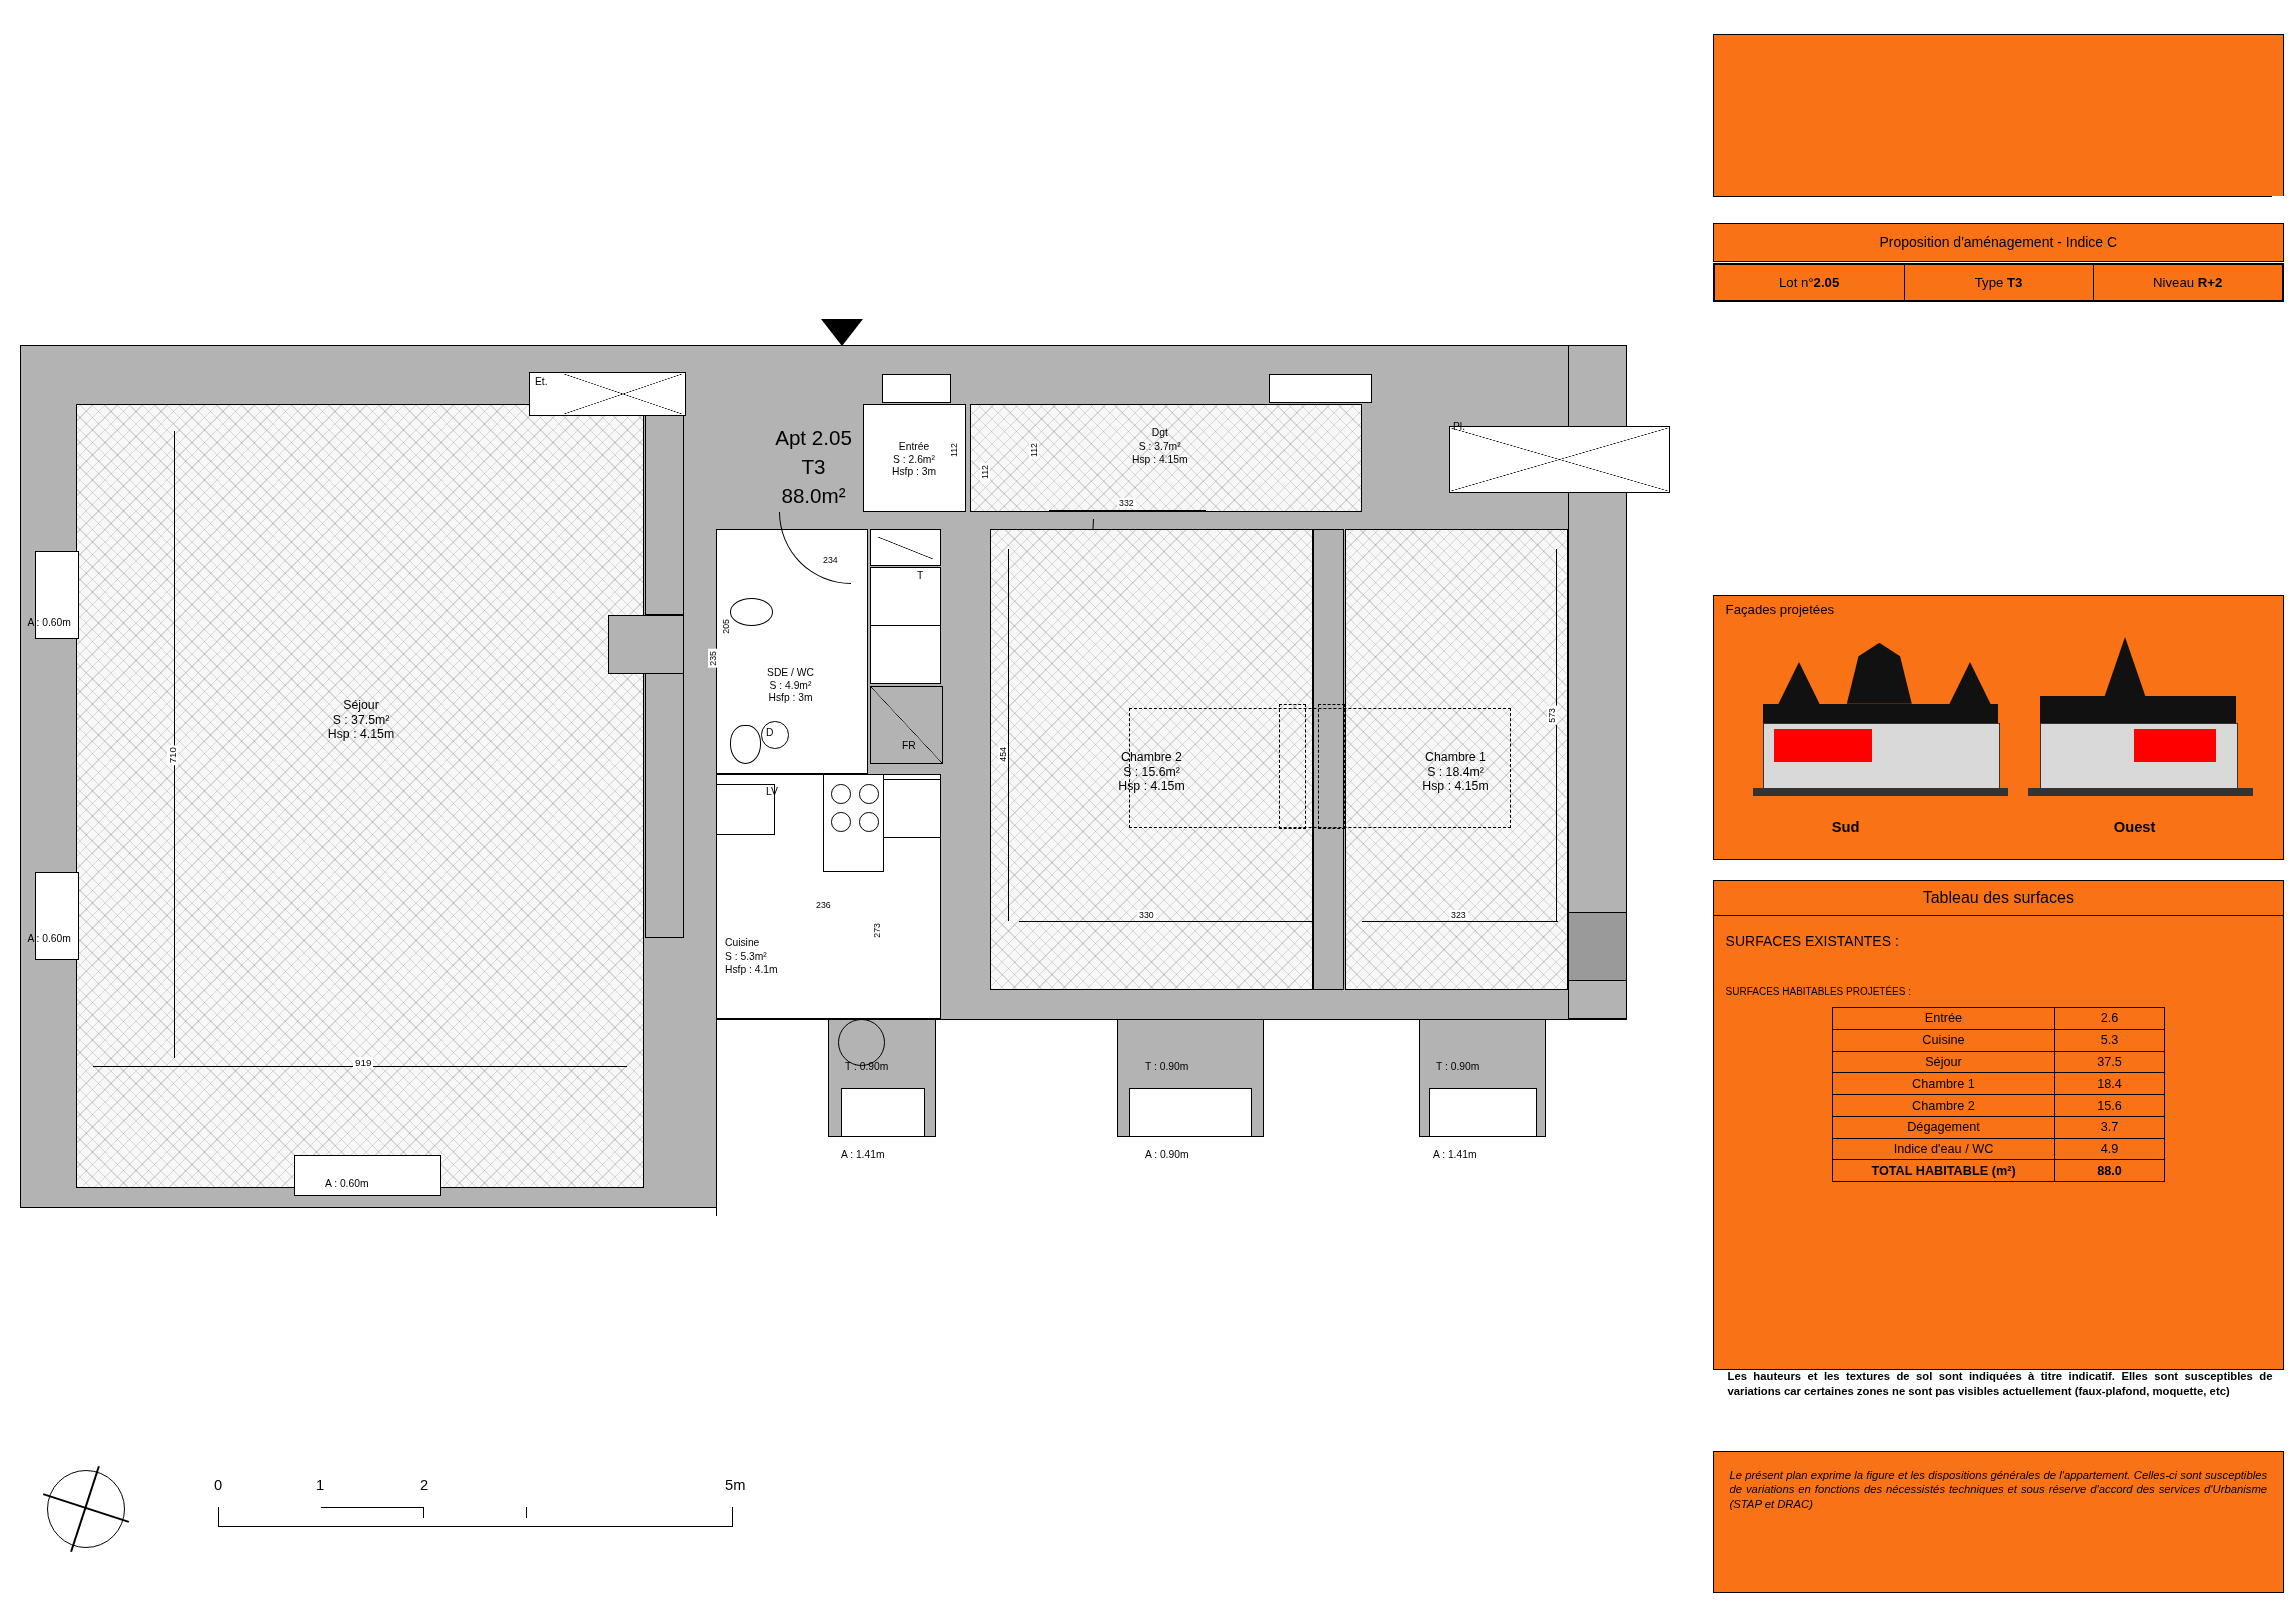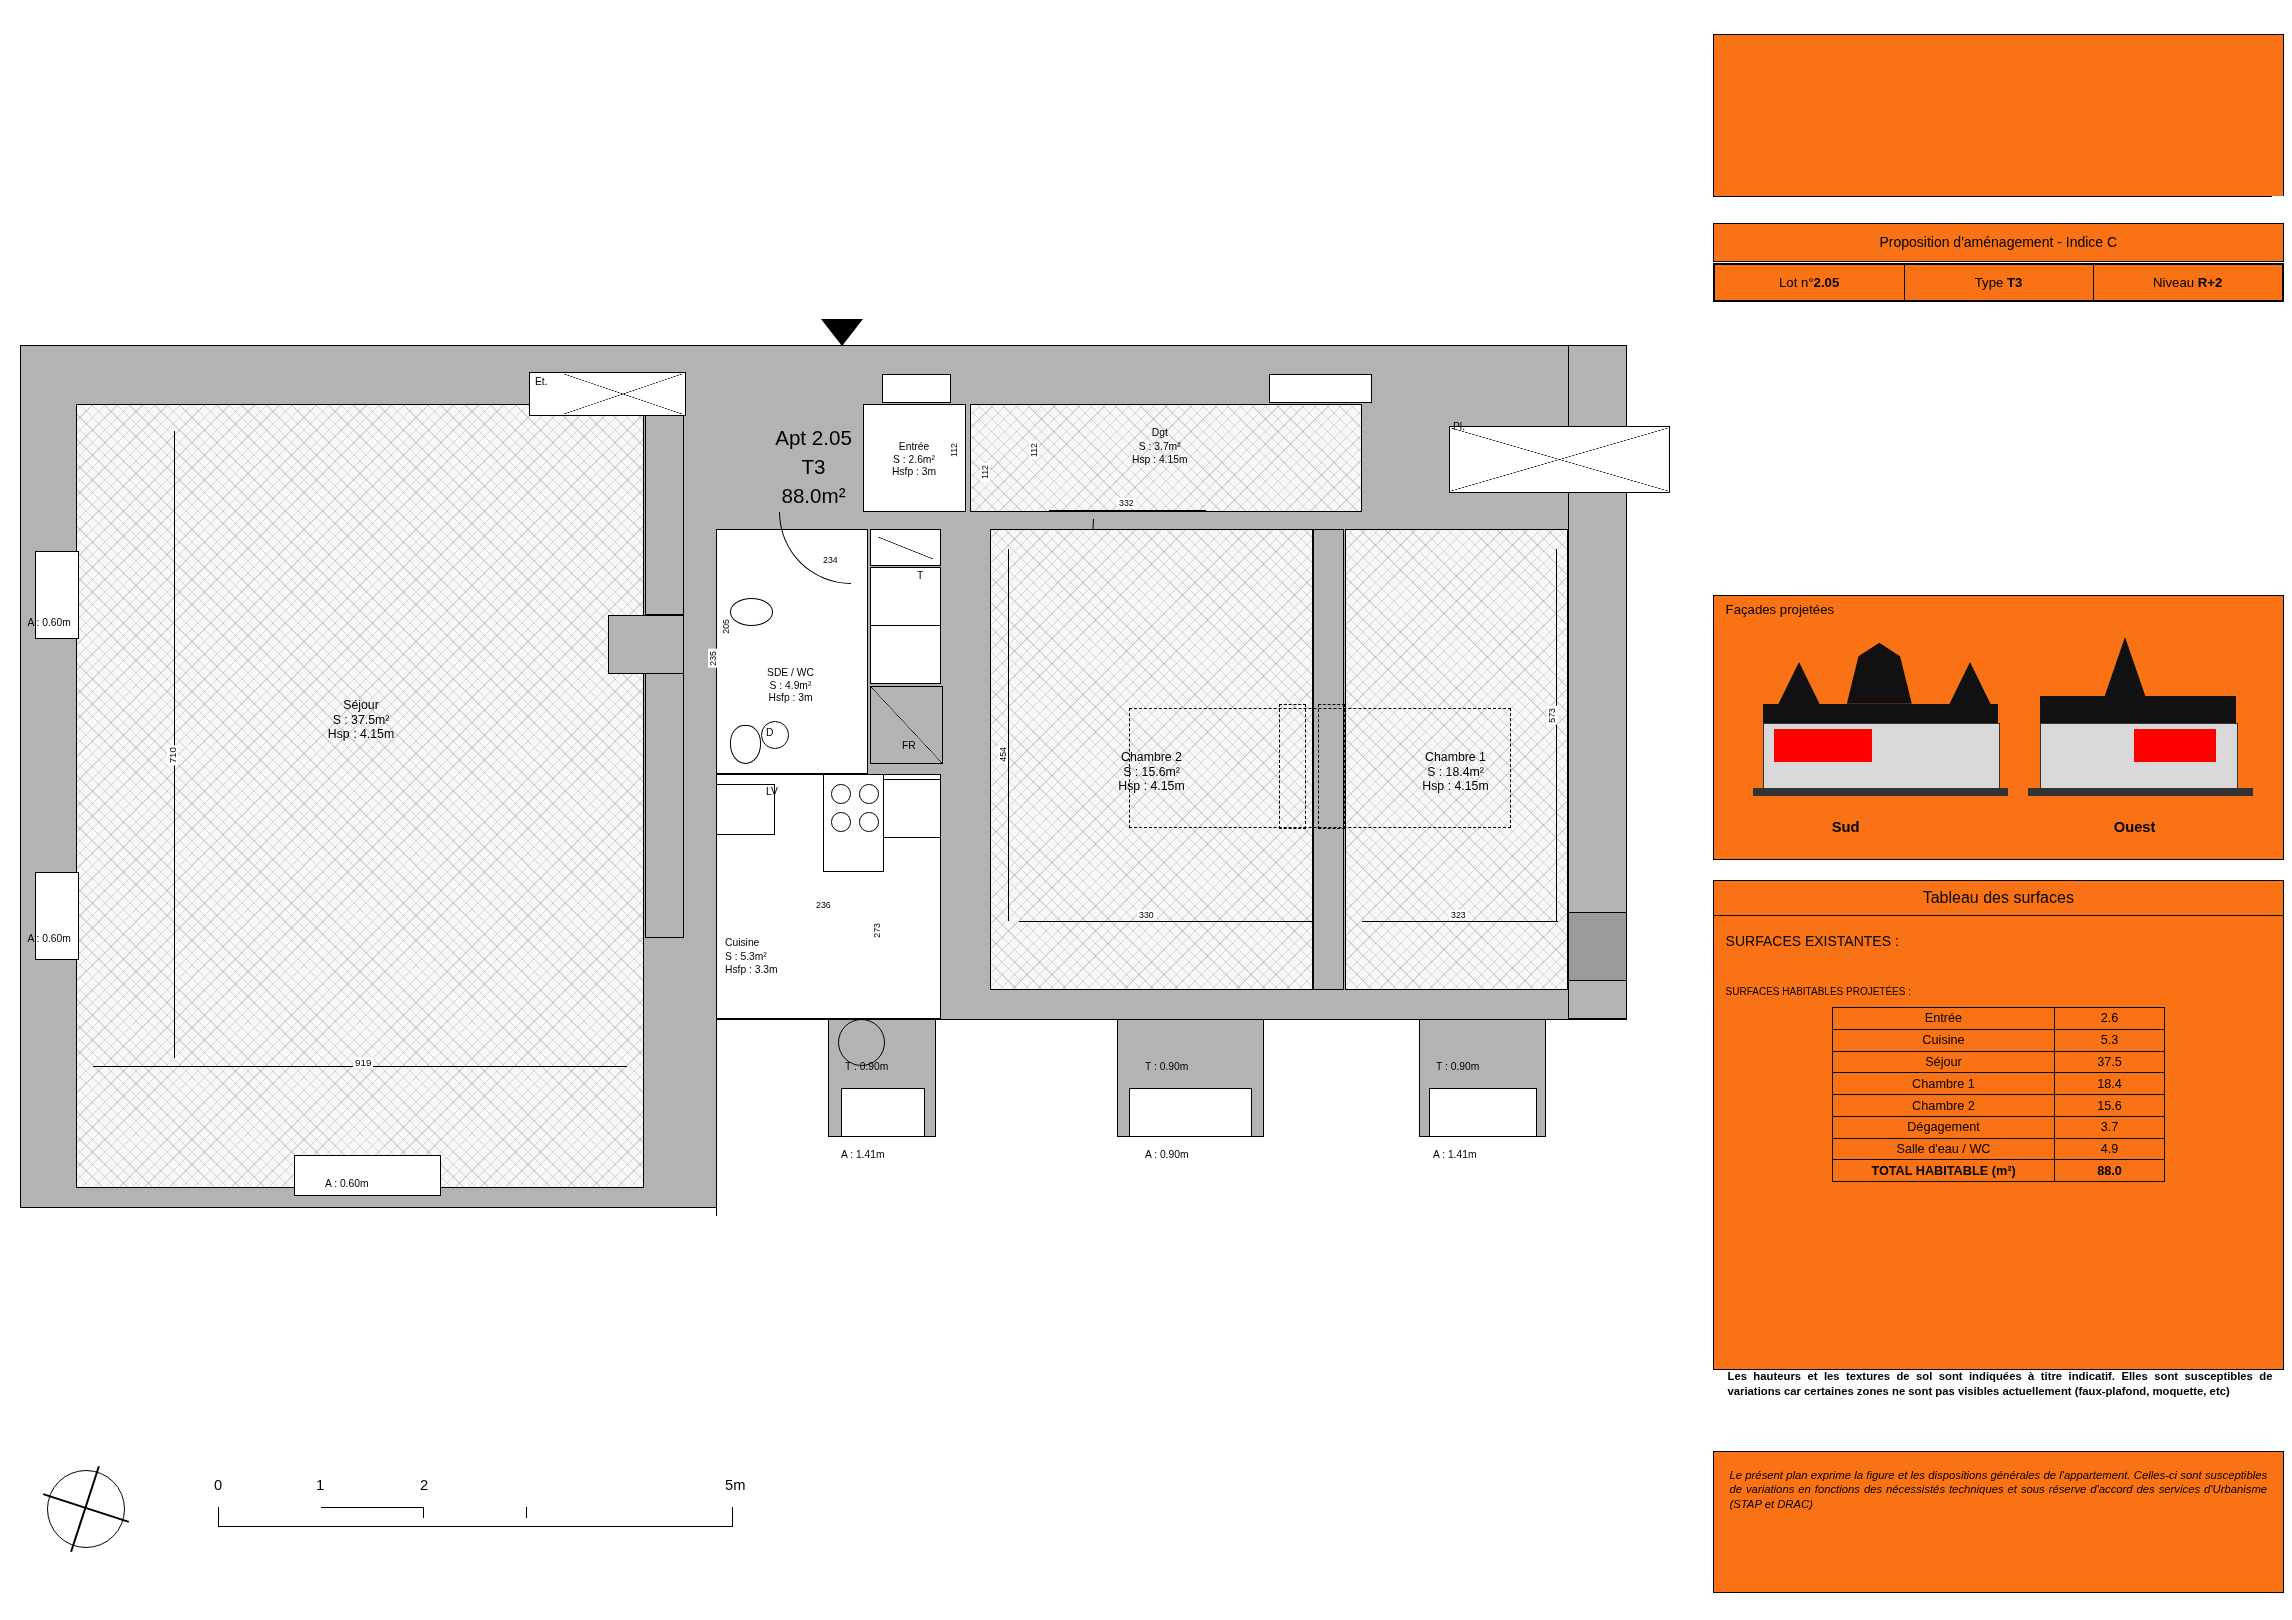--- a/index.html
+++ b/index.html
@@ -120,21 +120,21 @@
   <div class="vdimtxt" style="left:708px;top:649px;font-size:8.8px;">235</div>
   <div class="vdimtxt" style="left:721px;top:617px;font-size:8.8px;">205</div>
 
   <div style="position:absolute;left:779px;top:512px;width:71px;height:71px;border-left:1px solid #000;border-bottom:1px solid #000;border-radius:0 0 0 100%;"></div>
   <div class="dimtxt" style="left:821px;top:555px;font-size:8.8px;">234</div>
 
   <div class="roomplain" style="left:716px;top:774px;width:225px;height:245px;"></div>
   <div class="tiny" style="left:725px;top:936px;line-height:13.7px;">
     <span>Cuisine</span><br>
     <span>S : 5.3m²</span><br>
-    <span>Hsfp : 3.3m</span>
+    <span>Hsfp : 4.1m</span>
   </div>
   <div class="thinbox" style="left:716px;top:784px;width:59px;height:51px;"></div>
   <div class="tiny" style="left:766px;top:786px;">LV</div>
   <div class="thinbox" style="left:882px;top:779px;width:59px;height:59px;"></div>
   <div class="tiny" style="left:902px;top:740px;">FR</div>
   <div class="thinbox" style="left:823px;top:774px;width:61px;height:98px;"></div>
   <div style="position:absolute;left:831px;top:784px;width:17.6px;height:17.6px;border:1px solid #000;border-radius:50%;"></div>
   <div style="position:absolute;left:859px;top:784px;width:17.6px;height:17.6px;border:1px solid #000;border-radius:50%;"></div>
   <div style="position:absolute;left:831px;top:812px;width:17.6px;height:17.6px;border:1px solid #000;border-radius:50%;"></div>
   <div style="position:absolute;left:859px;top:812px;width:17.6px;height:17.6px;border:1px solid #000;border-radius:50%;"></div>
@@ -305,21 +305,21 @@
           </tr>
         <tr>
             <td class="l">Chambre 2</td>
             <td class="n">15.6</td>
           </tr>
         <tr>
             <td class="l">Dégagement</td>
             <td class="n">3.7</td>
           </tr>
         <tr>
-            <td class="l">Salle d'eau / WC</td>
+            <td class="l">Indice d'eau / WC</td>
             <td class="n">4.9</td>
           </tr>
         <tr>
             <td class="l" style="font-weight:bold;">TOTAL HABITABLE (m²)</td>
             <td class="n" style="font-weight:bold;">88.0</td>
           </tr>
       </tbody>
     </table>
 
     <div class="noteb" style="position:absolute;left:13.7px;top:488px;width:545px;text-align:justify;">Les hauteurs et les textures de sol sont indiquées à titre indicatif. Elles sont susceptibles de variations car certaines zones ne sont pas visibles actuellement (faux-plafond, moquette, etc)</div>

